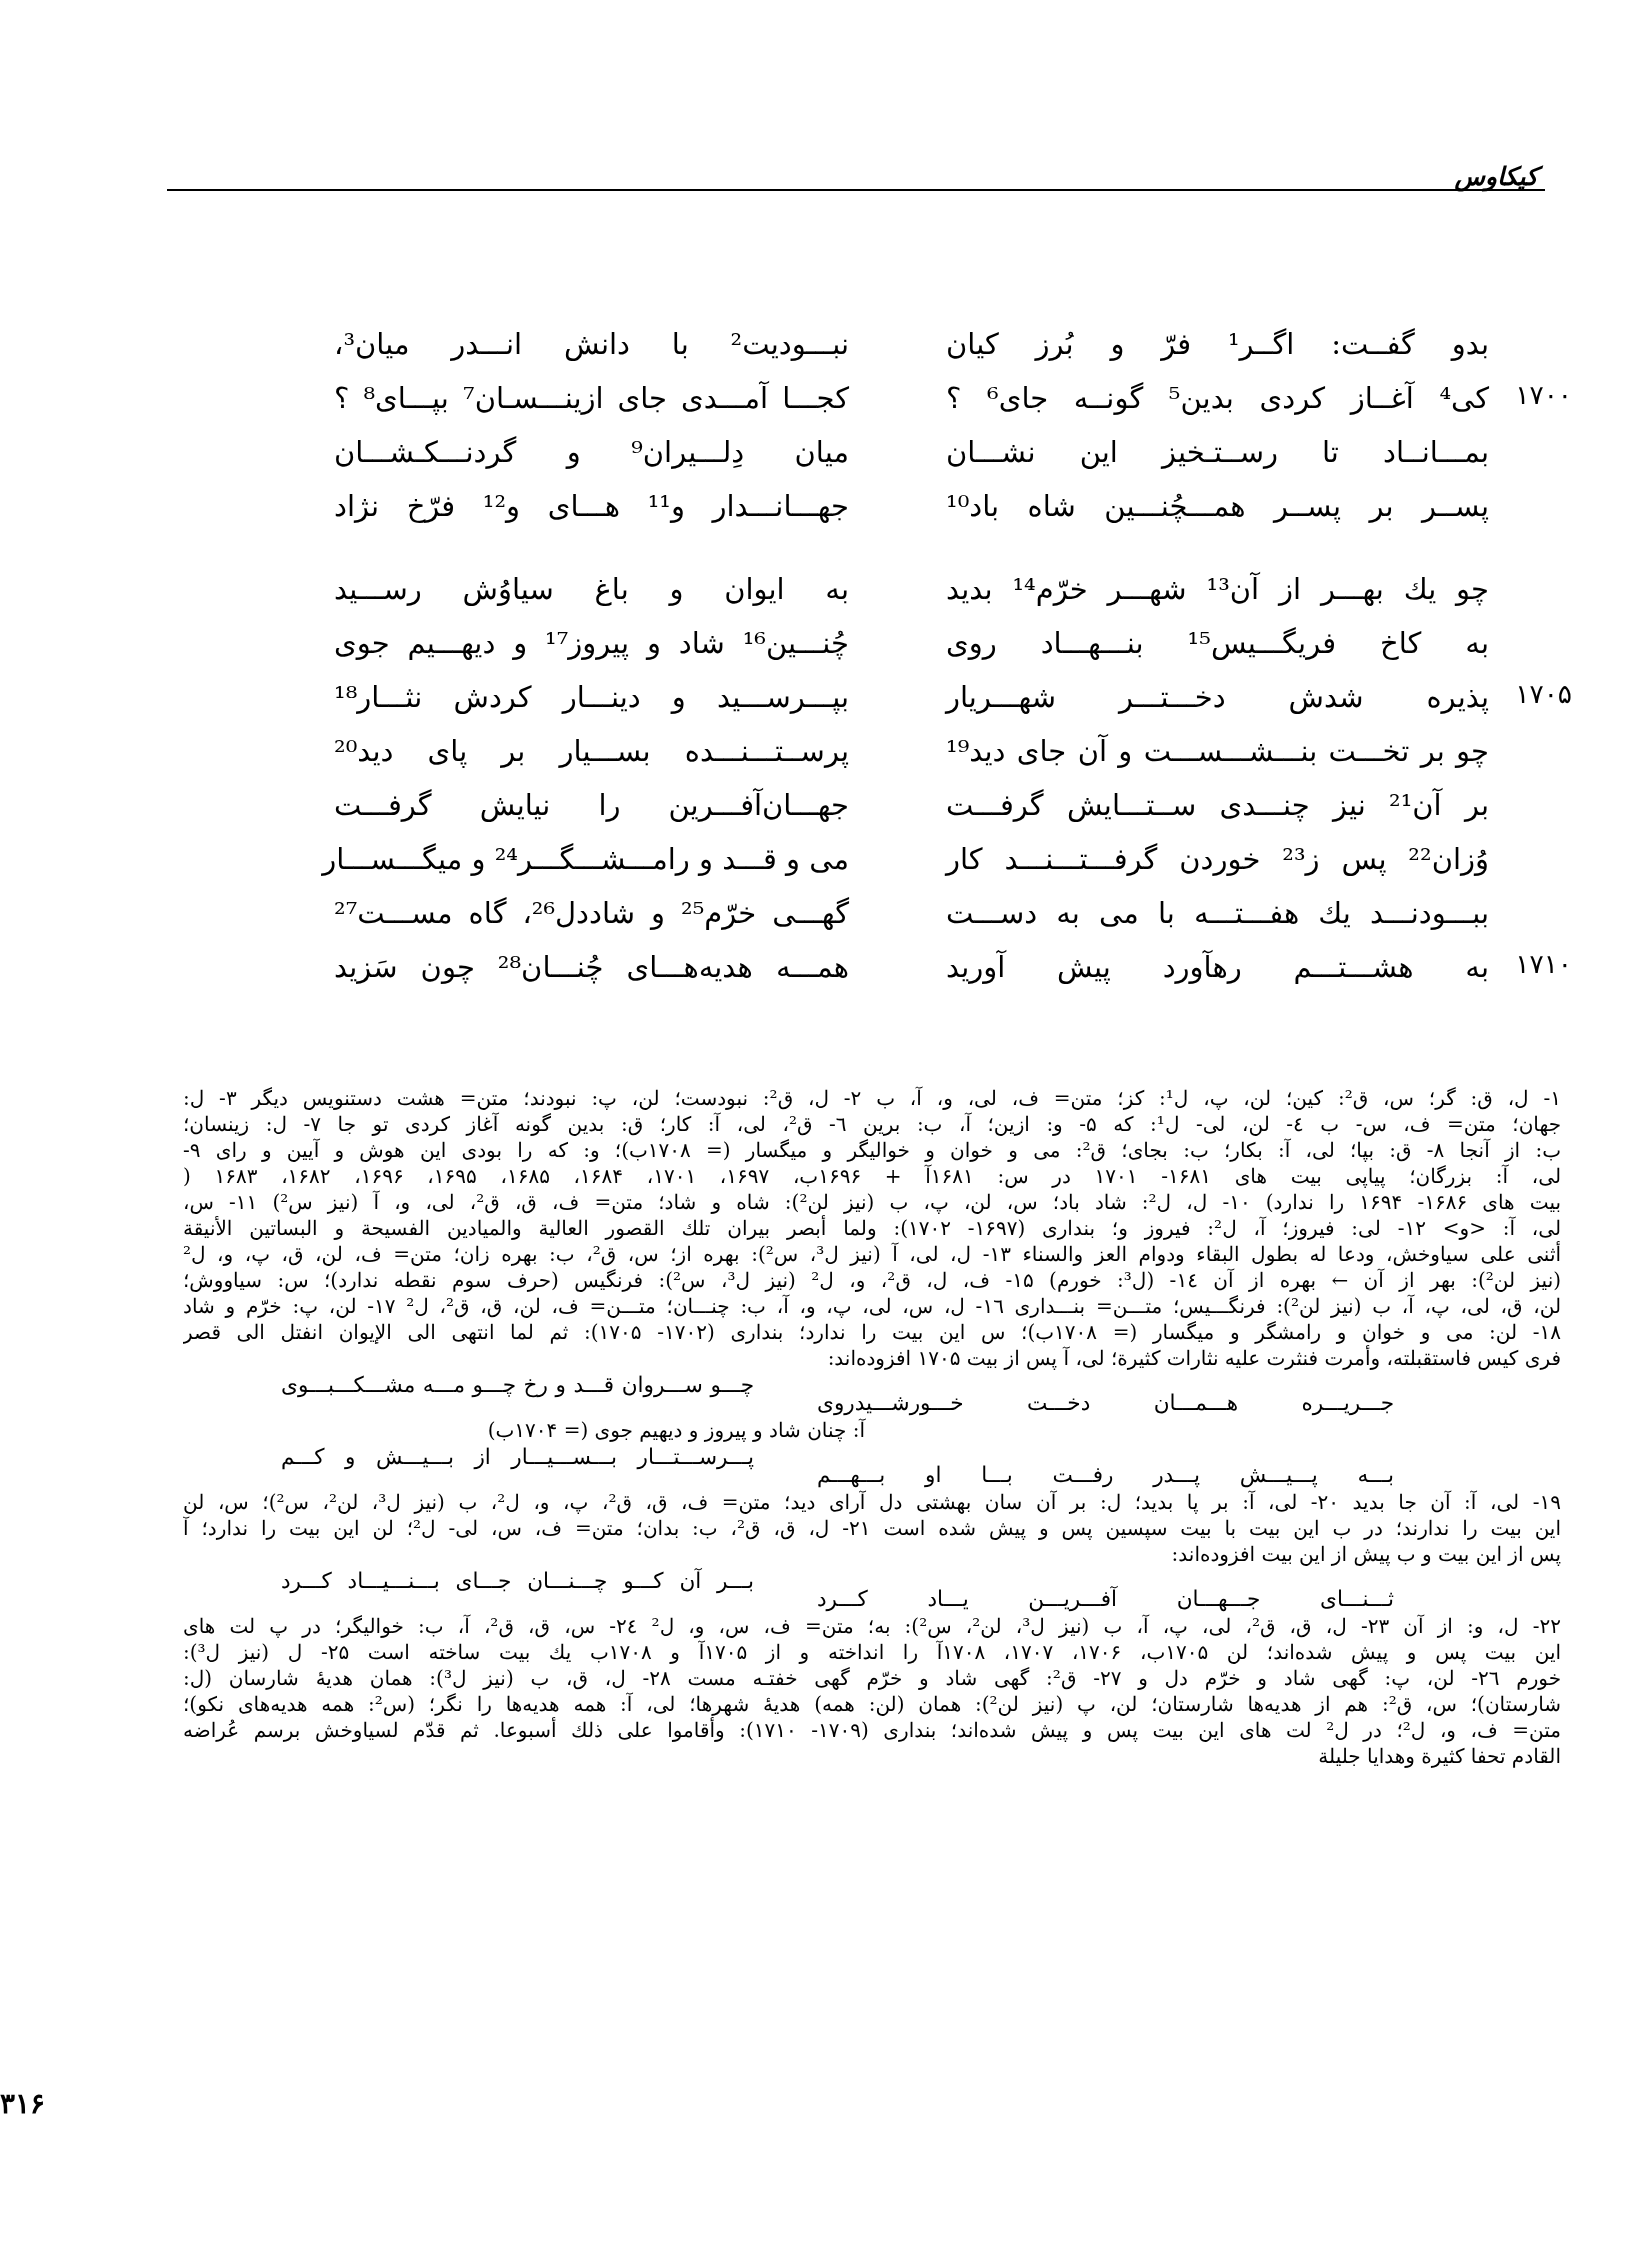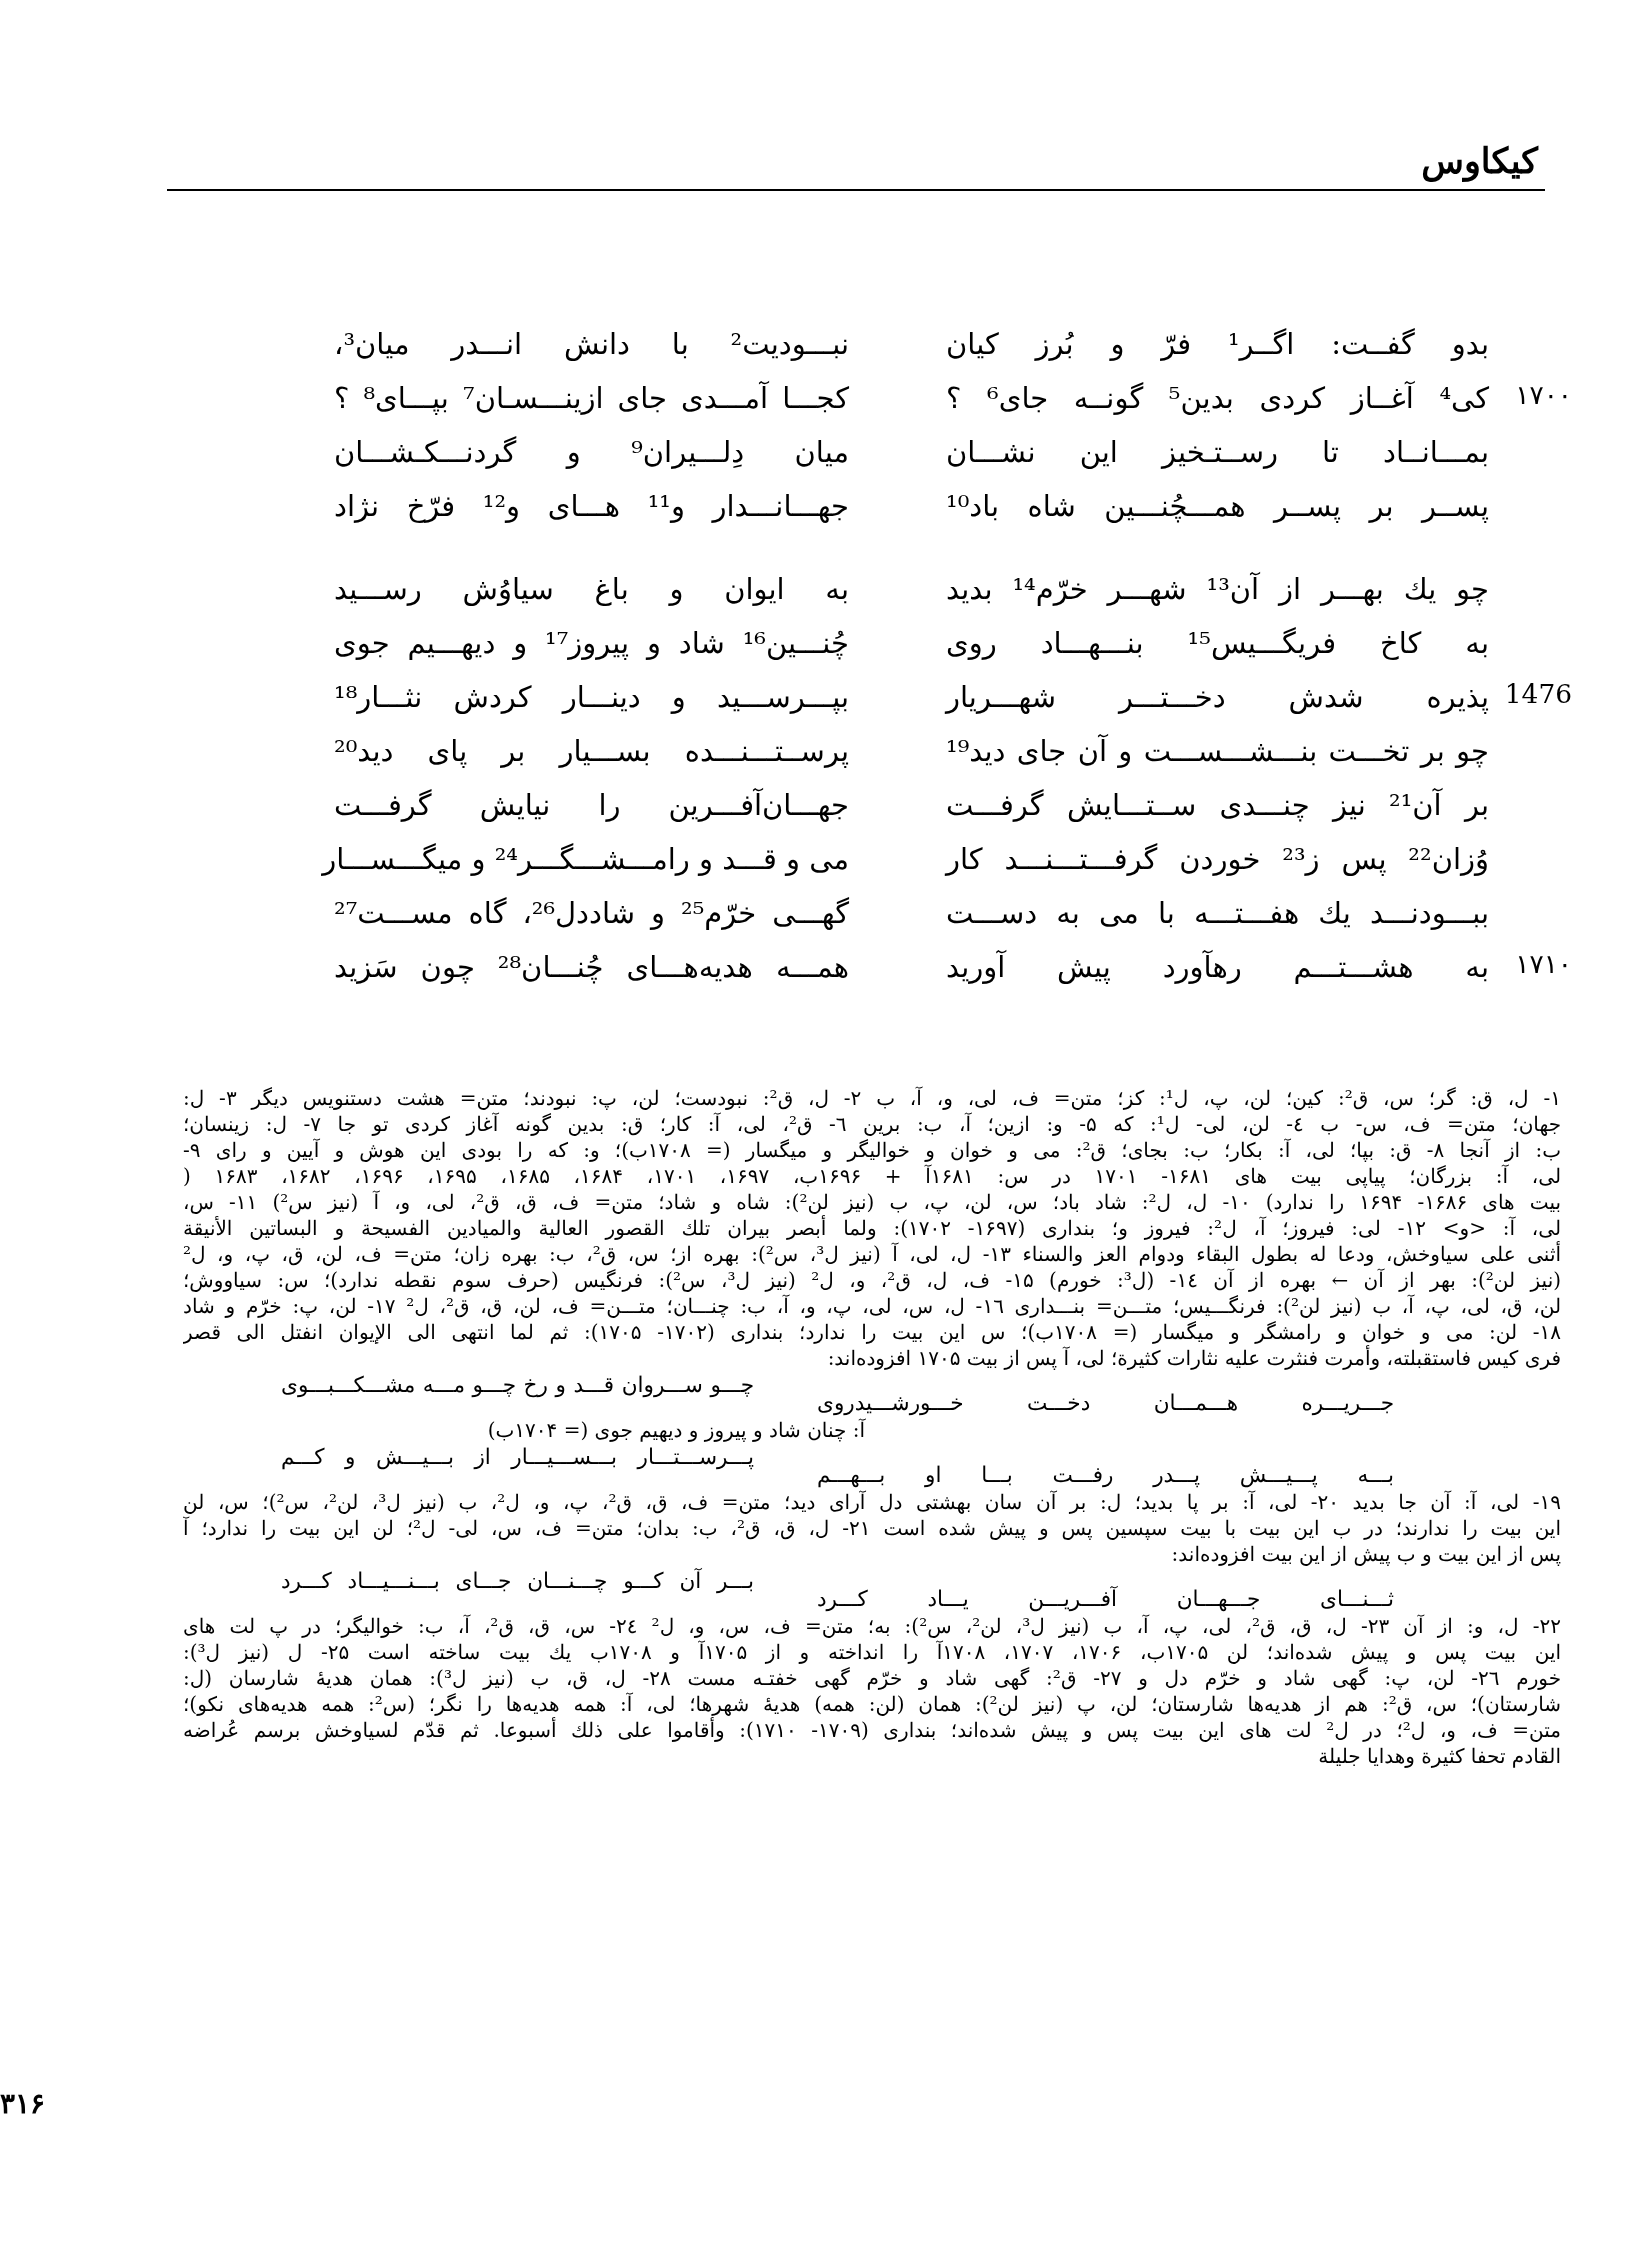--- a/index.html
+++ b/index.html
@@ -5,22 +5,23 @@
   html, body { margin: 0; padding: 0; background: #ffffff; }
   body {
     width: 1644px; height: 2250px; position: relative; overflow: hidden;
     font-family: "DejaVu Serif", serif; color: #000;
   }
   .header {
     position: absolute; left: 167px; top: 136px; width: 1378px; height: 56px;
     direction: rtl;
   }
   .running-title {
-    position: absolute; right: 7px; top: 0; font-size: 35px; font-weight: bold;
+    position: absolute; right: 7px; top: 16px; font-size: 25px; font-weight: bold;
     line-height: 49px;
+    font-style: italic;
   }
   .header-rule {
     position: absolute; left: 0; right: 0; top: 53px; height: 0;
     border-top: 2.8px solid #000;
   }
   .verses {
     position: absolute; left: 237px; top: 317px; width: 1252px; direction: rtl;
   }
   .stanza { margin-bottom: 29px; }
   .bayt {
@@ -90,21 +91,21 @@
       <span class="verse-num"></span>
       <span class="hemistich right">چو یك بهـــر از آن¹³ شهـــر خرّم¹⁴ بدید</span>
       <span class="hemistich left">به ایوان و باغ سیاوُش رســـید</span>
     </div>
     <div class="bayt">
       <span class="verse-num"></span>
       <span class="hemistich right">به کاخ فریگـــیس¹⁵ بنـــهـــاد روی</span>
       <span class="hemistich left">چُنـــین¹⁶ شاد و پیروز¹⁷ و دیهـــیم جوی</span>
     </div>
     <div class="bayt">
-      <span class="verse-num">1476</span>
+      <span class="verse-num">۱۷۰۵</span>
       <span class="hemistich right">پذیره شدش دخـــتـــر شهـــریار</span>
       <span class="hemistich left">بپـــرســـید و دینـــار کردش نثـــار¹⁸</span>
     </div>
     <div class="bayt">
       <span class="verse-num"></span>
       <span class="hemistich right">چو بر تخـــت بنـــشـــســـت و آن جای دید¹⁹</span>
       <span class="hemistich left">پرســتـــنـــده بســـیار بر پای دید²⁰</span>
     </div>
     <div class="bayt">
       <span class="verse-num"></span>

